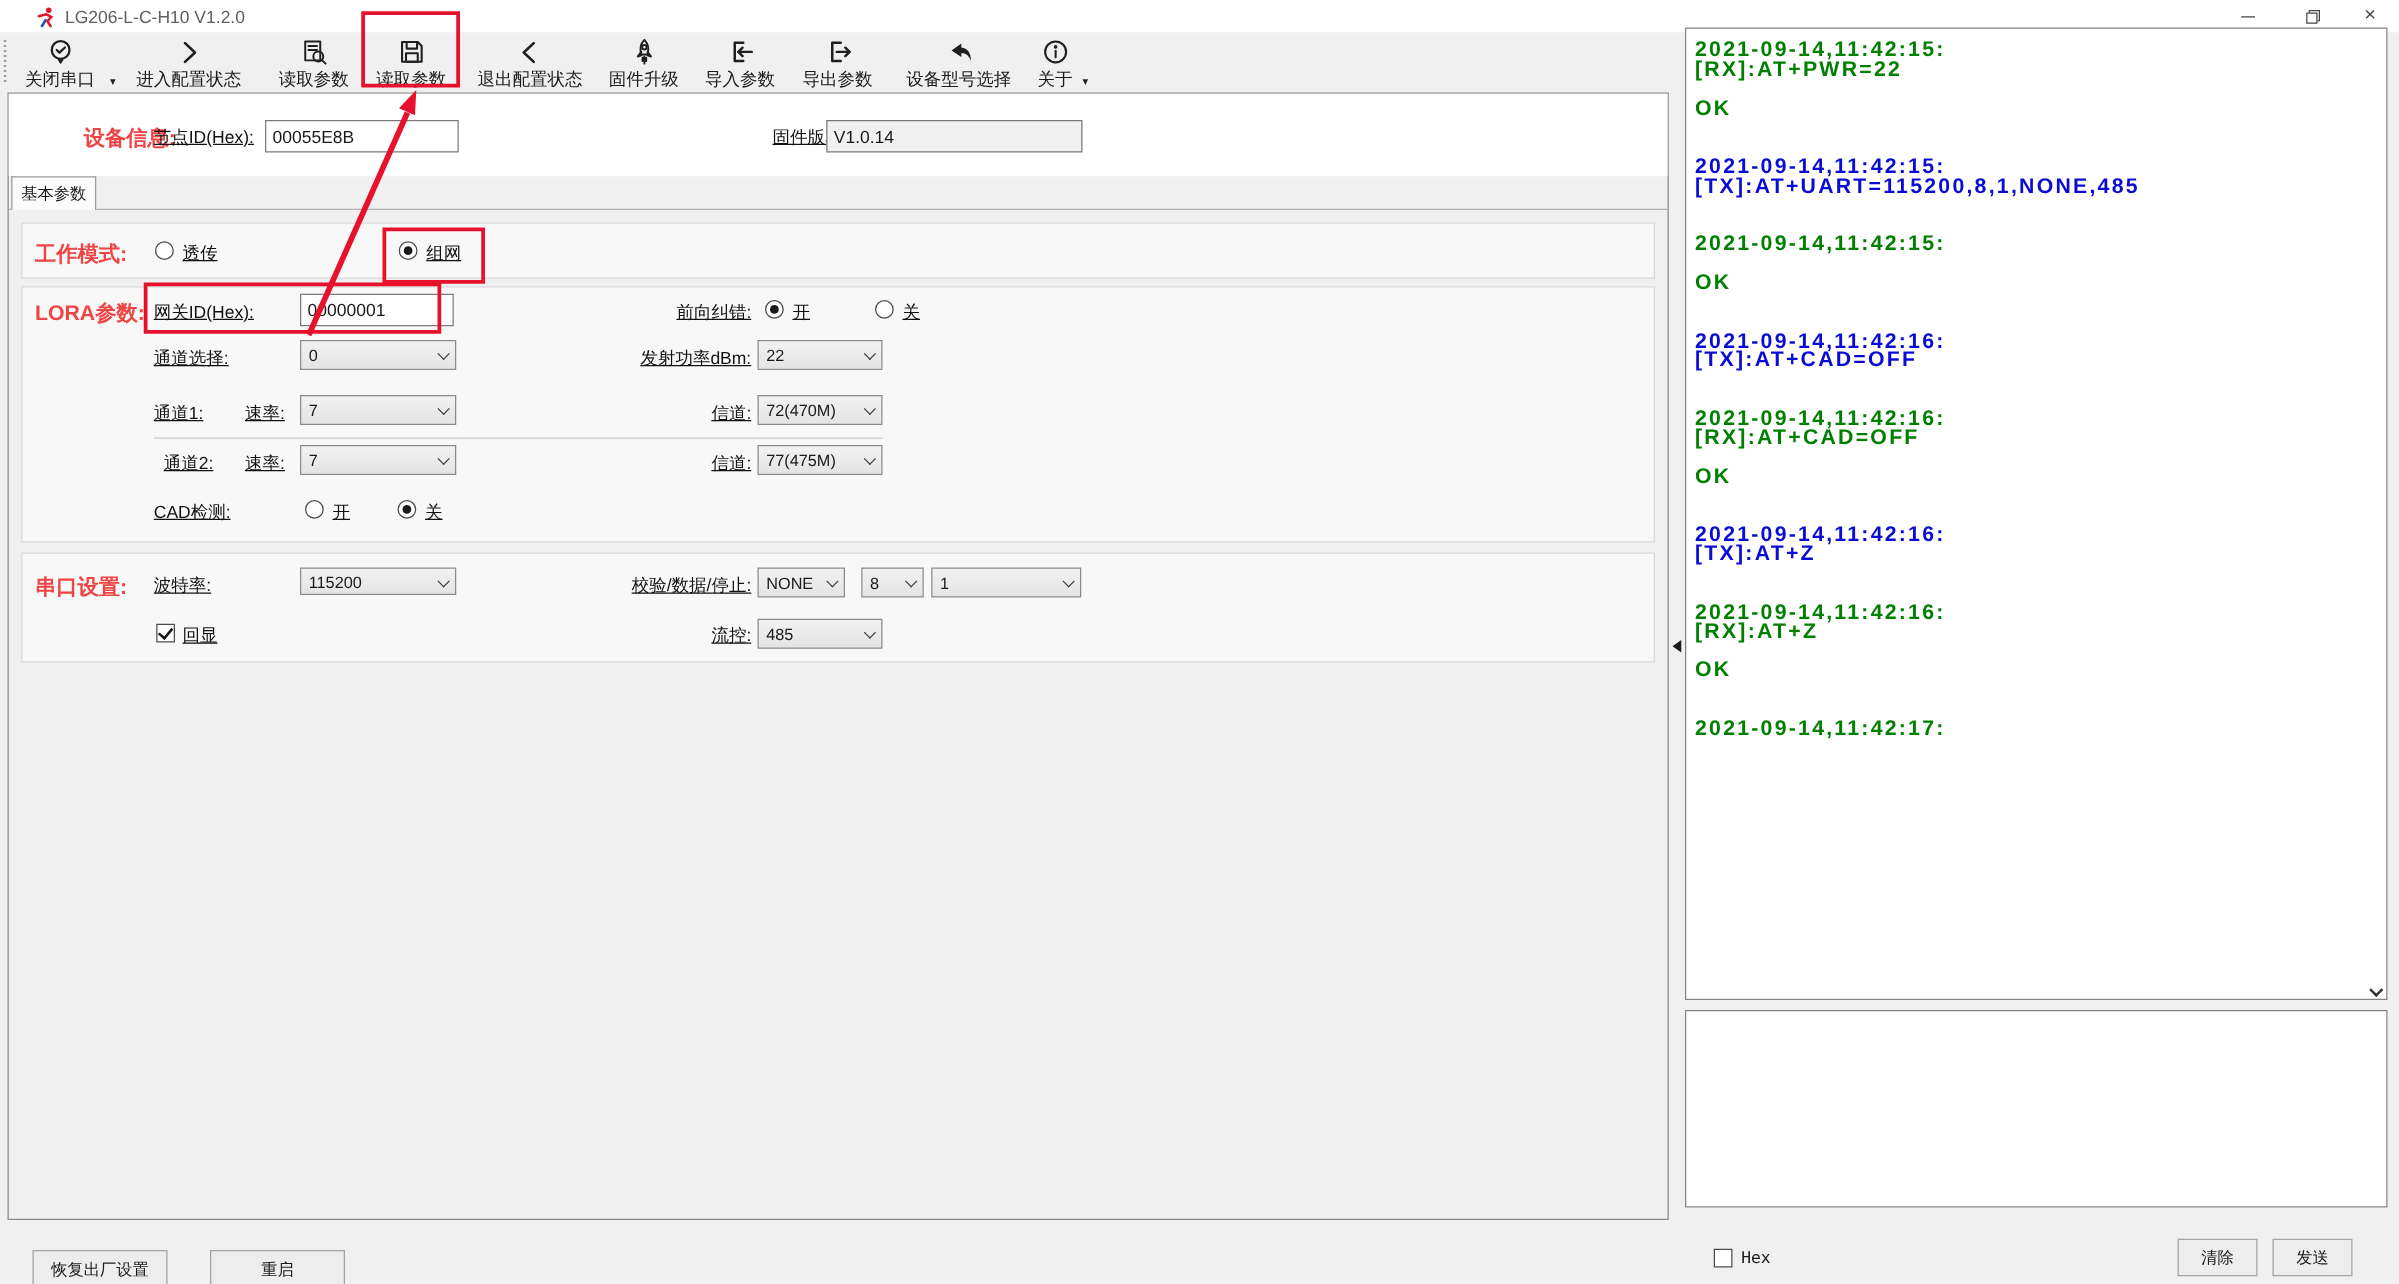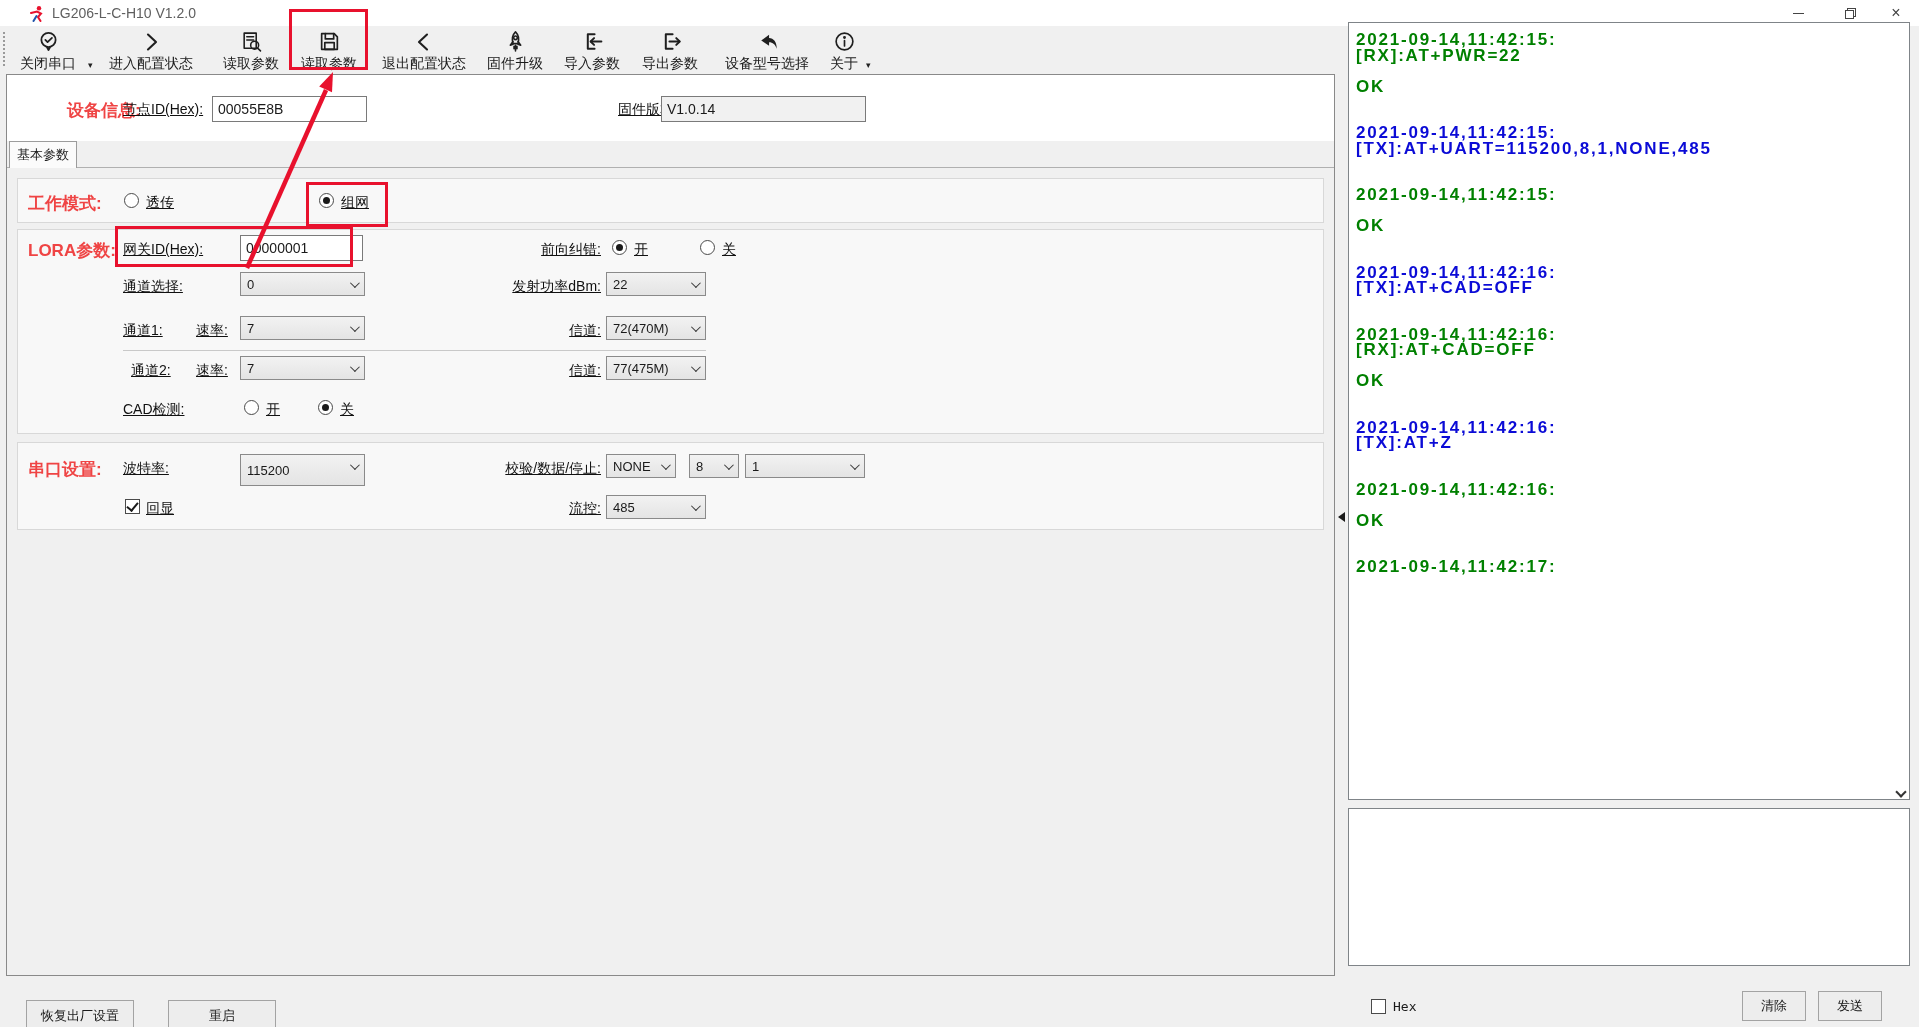--- a/index.html
+++ b/index.html
@@ -269,21 +269,21 @@
     <div class="abs lbl" style="left:105px;top:171px">CAD检测:</div>
     <div class="radio" style="left:226px;top:170px"></div>
     <div class="abs lbl" style="left:248px;top:171px">开</div>
     <div class="radio sel" style="left:300px;top:170px"></div>
     <div class="abs lbl" style="left:322px;top:171px">关</div>
   </div>
 
   <div class="group" style="top:367px;height:88px">
     <div class="abs sec-label" style="left:10px;top:15px">串口设置:</div>
     <div class="abs lbl" style="left:105px;top:17px">波特率:</div>
-    <div class="combo" style="left:222px;top:11px;width:125px;height:32px">
+    <div class="combo" style="left:222px;top:11px;width:125px;height:22px">
       <span>115200</span>
         <span class="chev"></span>
     </div>
     <div class="abs lbl lbl-r" style="left:472px;top:17px;width:111px">校验/数据/停止:</div>
     <div class="combo" style="left:588px;top:11px;width:70px;height:24px">
       <span>NONE</span>
         <span class="chev"></span>
     </div>
     <div class="combo" style="left:671px;top:11px;width:50px;height:24px">
       <span>8</span>
@@ -331,20 +331,21 @@
   <div class="log-line rx">[RX]:AT+CAD=OFF</div>
   <div class="log-line"></div>
   <div class="log-line rx">OK</div>
   <div class="log-line"></div>
     <div class="log-line"></div>
   <div class="log-line tx">2021-09-14,11:42:16:</div>
   <div class="log-line tx">[TX]:AT+Z</div>
   <div class="log-line"></div>
     <div class="log-line"></div>
   <div class="log-line rx">2021-09-14,11:42:16:</div>
+  <div class="log-line rx">[RX]:AT+Z</div>
   <div class="log-line"></div>
   <div class="log-line rx">OK</div>
   <div class="log-line"></div>
     <div class="log-line"></div>
   <div class="log-line rx">2021-09-14,11:42:17:</div>
   <div class="abs" id="log-scroll-down"></div>
 </div>
 
 <div class="abs" id="send-box"></div>
 <div class="cb" style="left:1371px;top:999px"></div>

